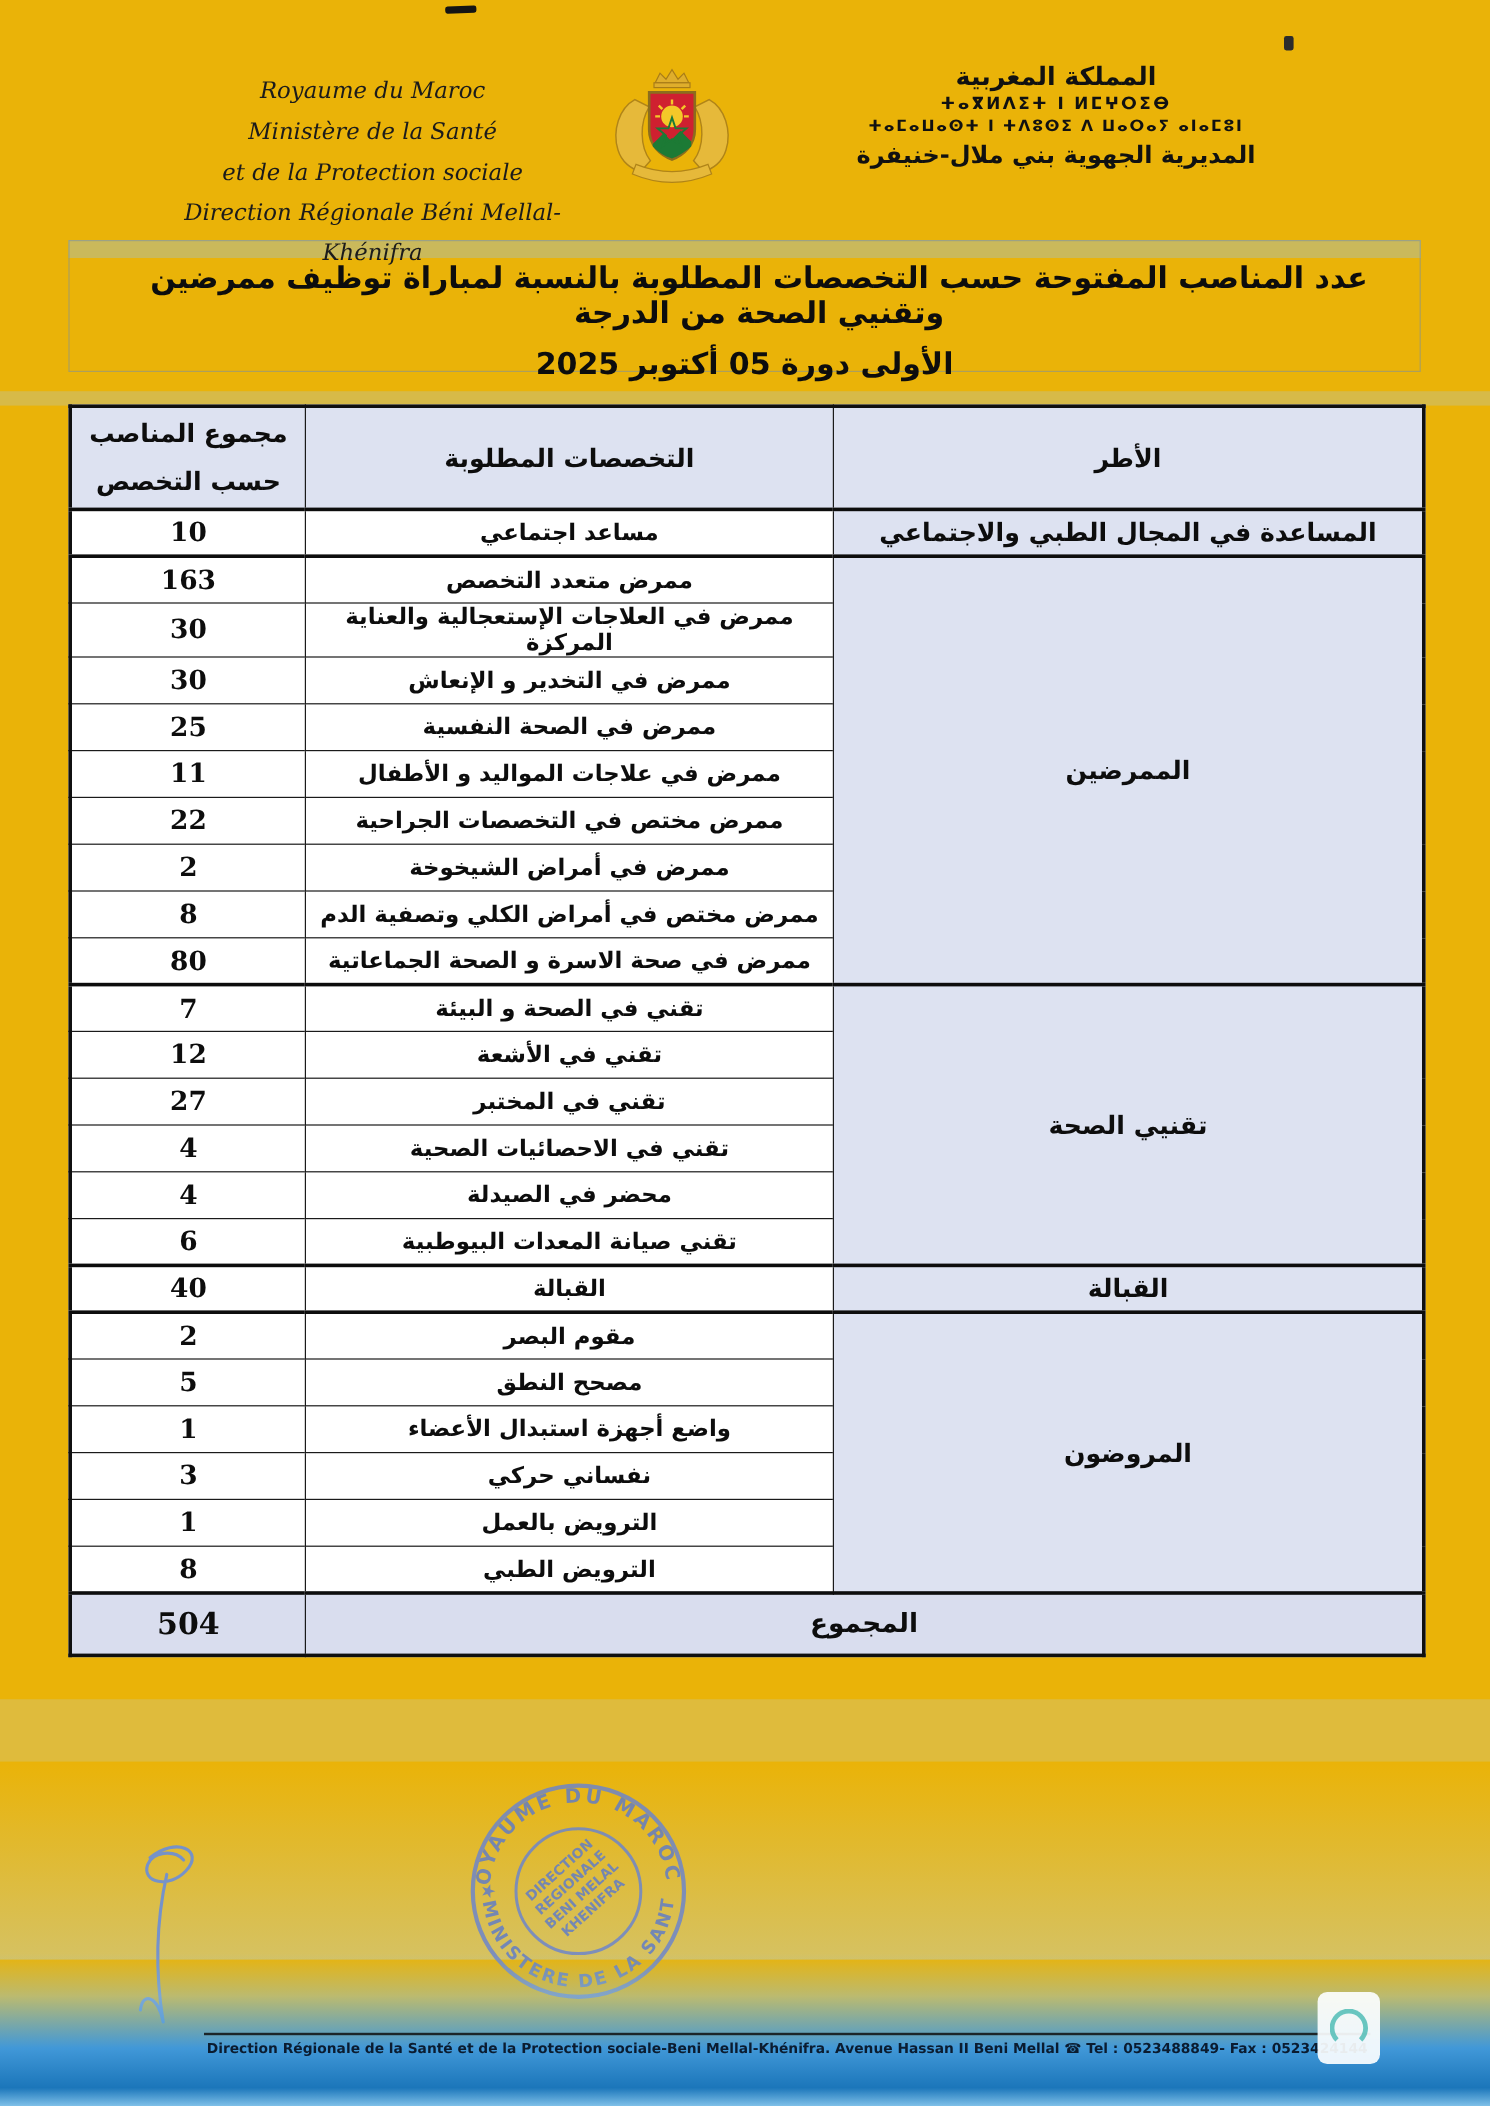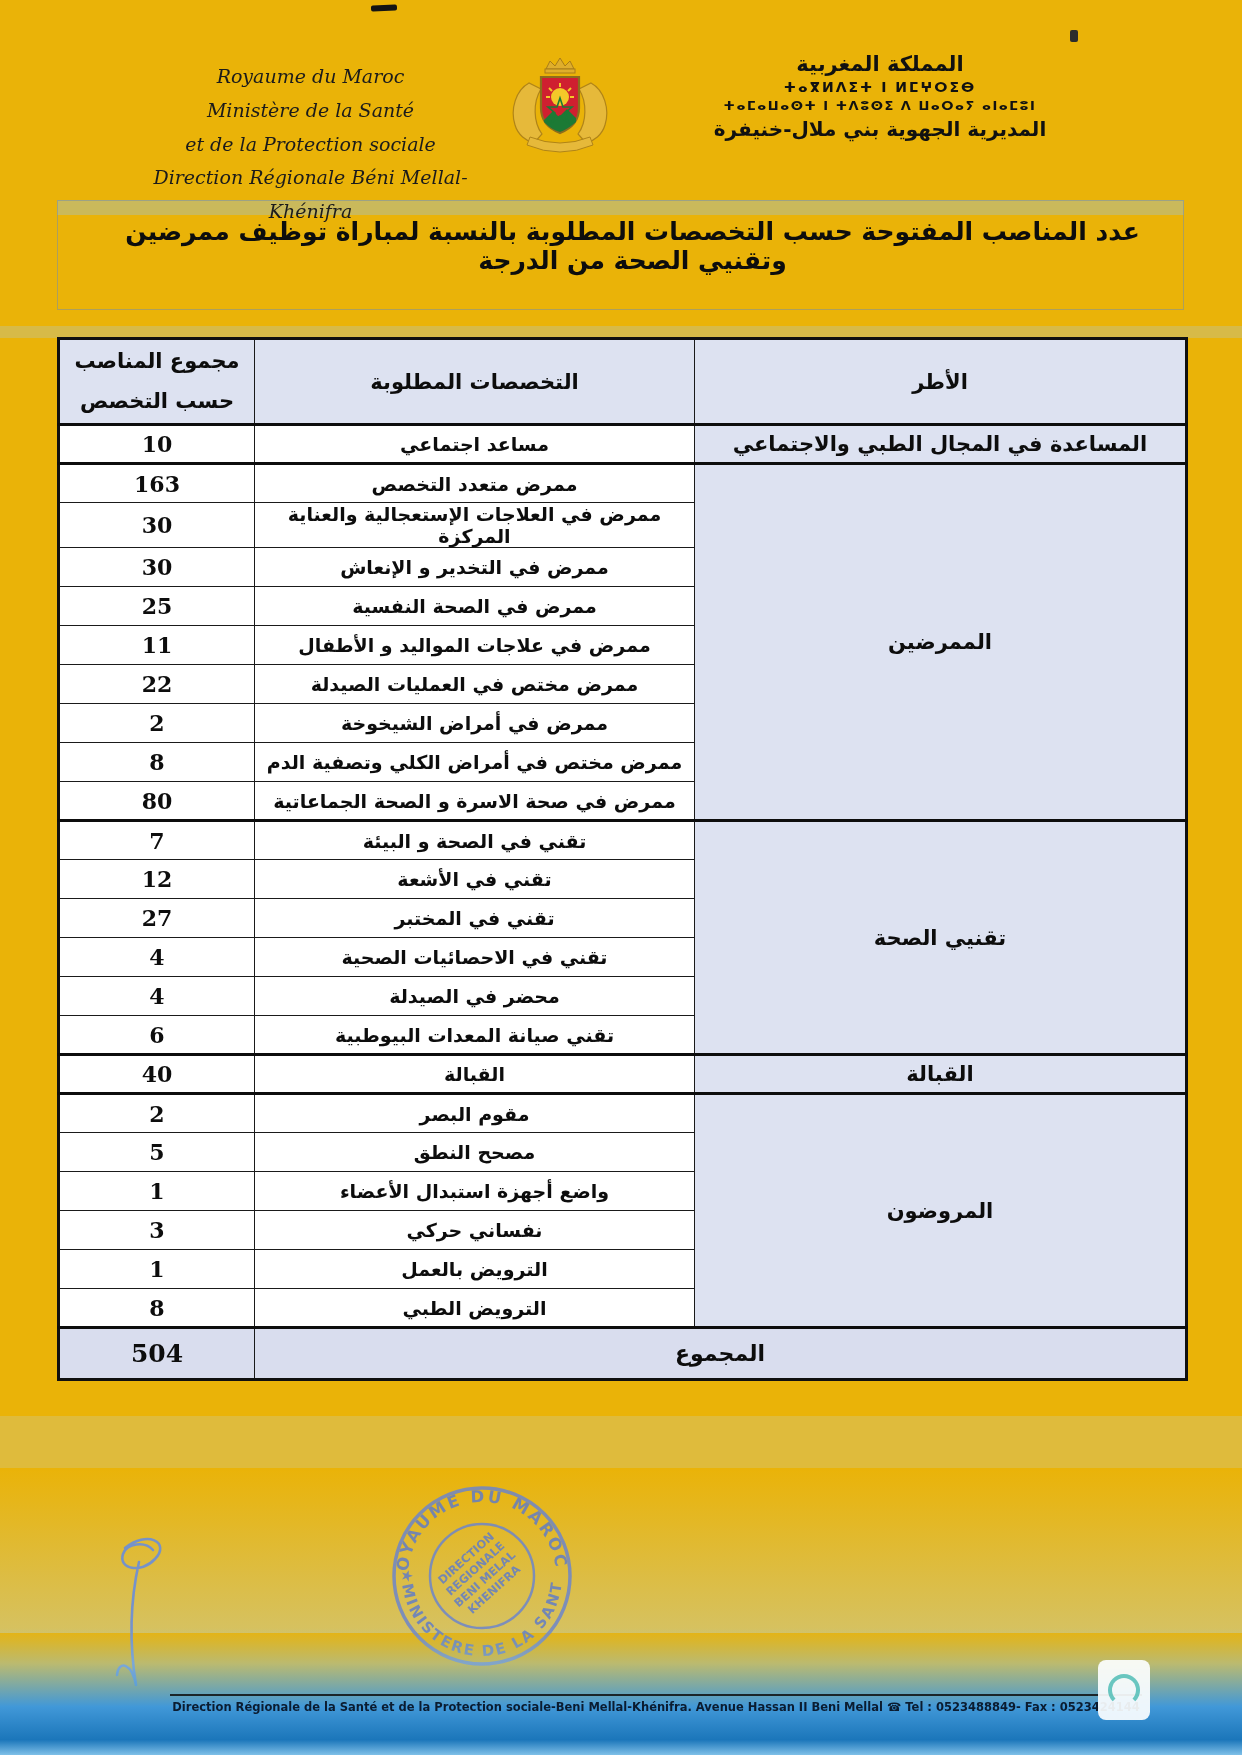--- a/index.html
+++ b/index.html
@@ -151,20 +151,21 @@
 
   <div class="header-arabic">
     <div class="ar-l ar-kingdom">المملكة المغربية</div>
     <div class="ar-l ar-tifinagh1">ⵜⴰⴳⵍⴷⵉⵜ ⵏ ⵍⵎⵖⵔⵉⴱ</div>
     <div class="ar-l ar-tifinagh2">ⵜⴰⵎⴰⵡⴰⵙⵜ ⵏ ⵜⴷⵓⵙⵉ ⴷ ⵡⴰⵔⴰⵢ ⴰⵏⴰⵎⵓⵏ</div>
     <div class="ar-l ar-direction">المديرية الجهوية بني ملال-خنيفرة</div>
   </div>
 
   <div class="title-box">
     <div class="title-line-1">عدد المناصب المفتوحة حسب التخصصات المطلوبة بالنسبة لمباراة توظيف ممرضين وتقنيي الصحة من الدرجة</div>
+    <div class="title-line-2">الأولى دورة 05 أكتوبر 2025</div>
   </div>
 
   <table class="positions">
     <colgroup>
       <col style="width:492px">
         <col style="width:440px">
         <col style="width:196px">
     </colgroup>
     <thead>
       <tr>
@@ -199,21 +200,21 @@
         </tr>
         <tr>
           <td class="cell-spec">ممرض في الصحة النفسية</td>
           <td class="cell-count">25</td>
         </tr>
         <tr>
           <td class="cell-spec">ممرض في علاجات المواليد و الأطفال</td>
           <td class="cell-count">11</td>
         </tr>
         <tr>
-          <td class="cell-spec">ممرض مختص في العمليات الصيدلة</td>
+          <td class="cell-spec">ممرض مختص في التخصصات الجراحية</td>
           <td class="cell-count">22</td>
         </tr>
         <tr>
           <td class="cell-spec">ممرض في أمراض الشيخوخة</td>
           <td class="cell-count">2</td>
         </tr>
         <tr>
           <td class="cell-spec">ممرض مختص في أمراض الكلي وتصفية الدم</td>
           <td class="cell-count">8</td>
         </tr>

